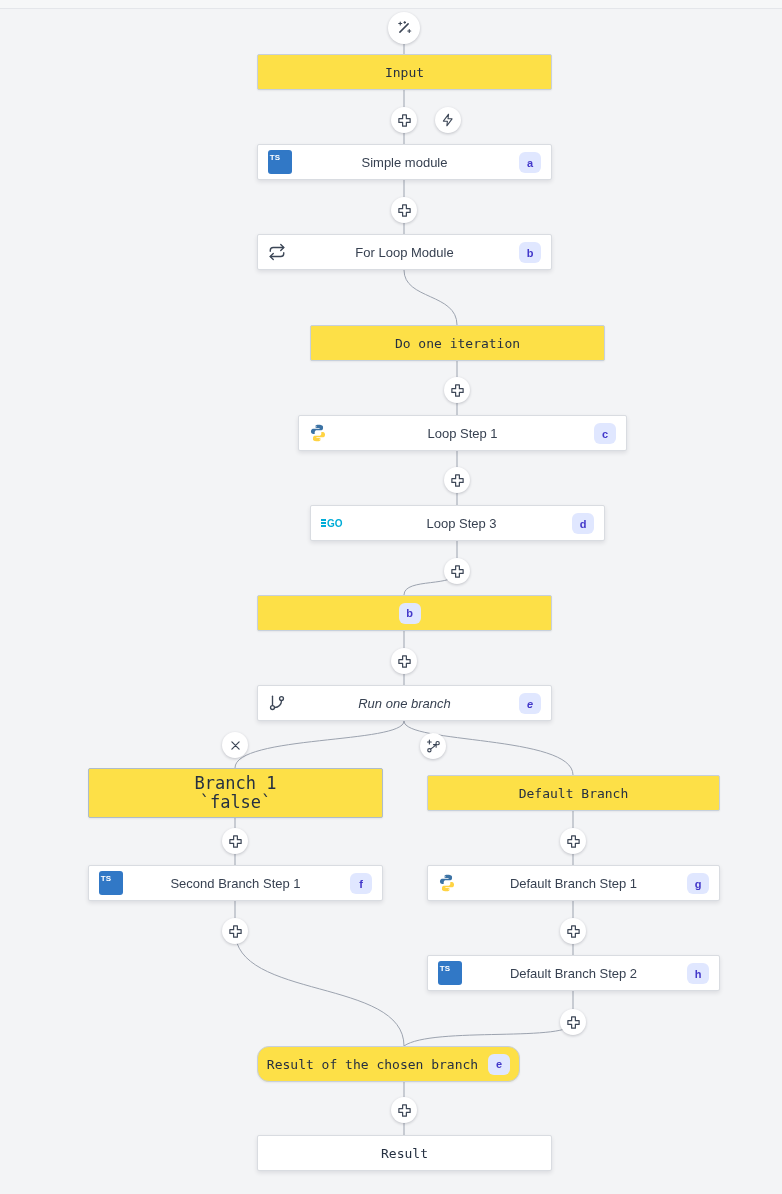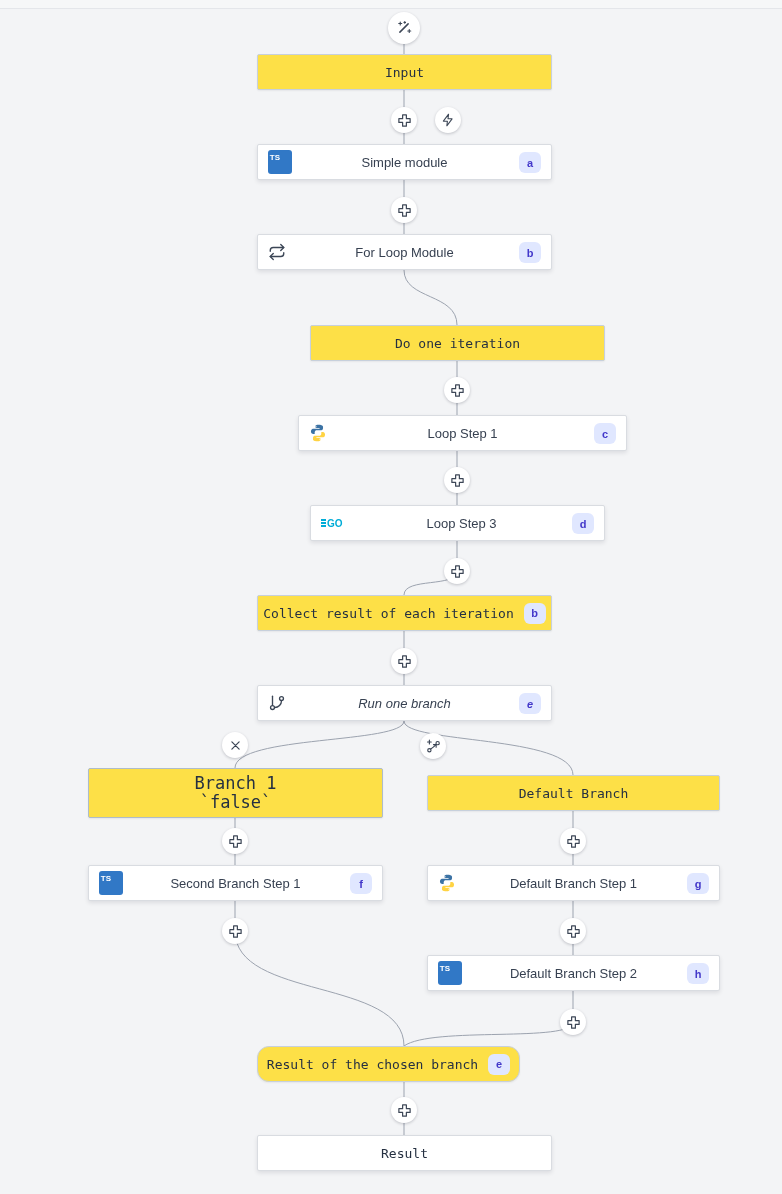--- a/index.html
+++ b/index.html
@@ -151,21 +151,20 @@
     <span class="badge badge-abs">d</span>
   </div>
 
   <div class="circle-btn" style="left:444px;top:558px;">
     <svg width="15" height="15" viewBox="0 0 20 20">
       <path d="M7.5 2.5h5v5h5v5h-5v5h-5v-5h-5v-5h5z" fill="#fff" stroke="#3c4656" stroke-width="1.6" stroke-linejoin="round"></path>
     </svg>
   </div>
 
   <div class="node virtual" style="left:257px;top:595px;width:295px;height:36px;">
-    <span class="label-center">Collect result of each iteration</span>
     <span class="badge inline-badge">b</span>
   </div>
 
   <div class="circle-btn" style="left:391px;top:648px;">
     <svg width="15" height="15" viewBox="0 0 20 20">
       <path d="M7.5 2.5h5v5h5v5h-5v5h-5v-5h-5v-5h5z" fill="#fff" stroke="#3c4656" stroke-width="1.6" stroke-linejoin="round"></path>
     </svg>
   </div>
 
   <div class="node module" style="left:257px;top:685px;width:295px;height:36px;font-style:italic;">

